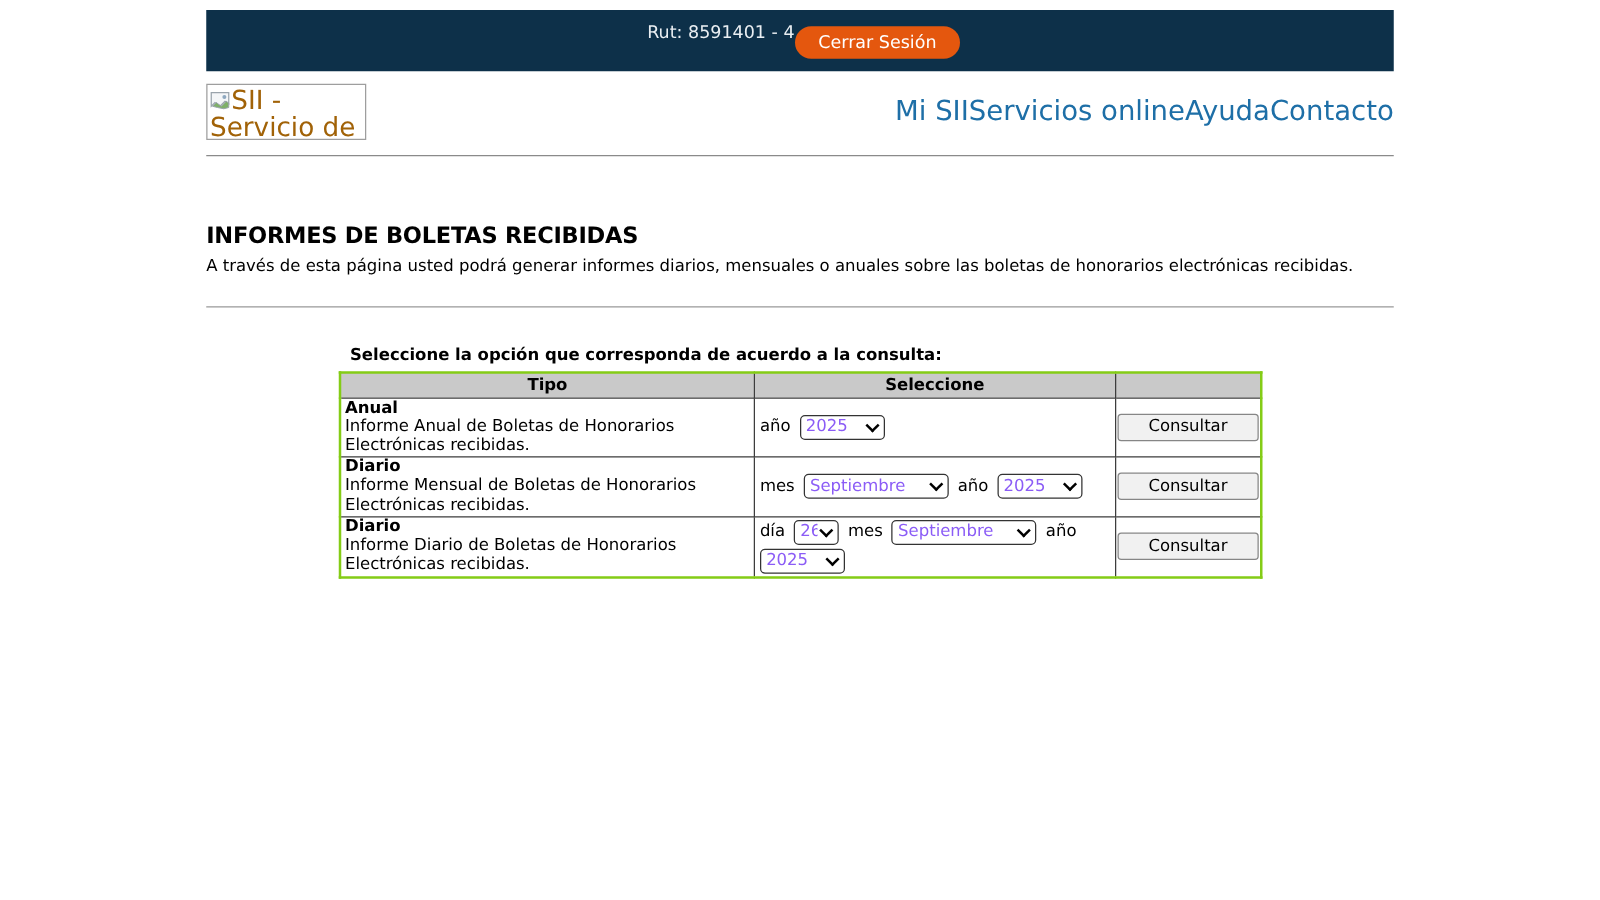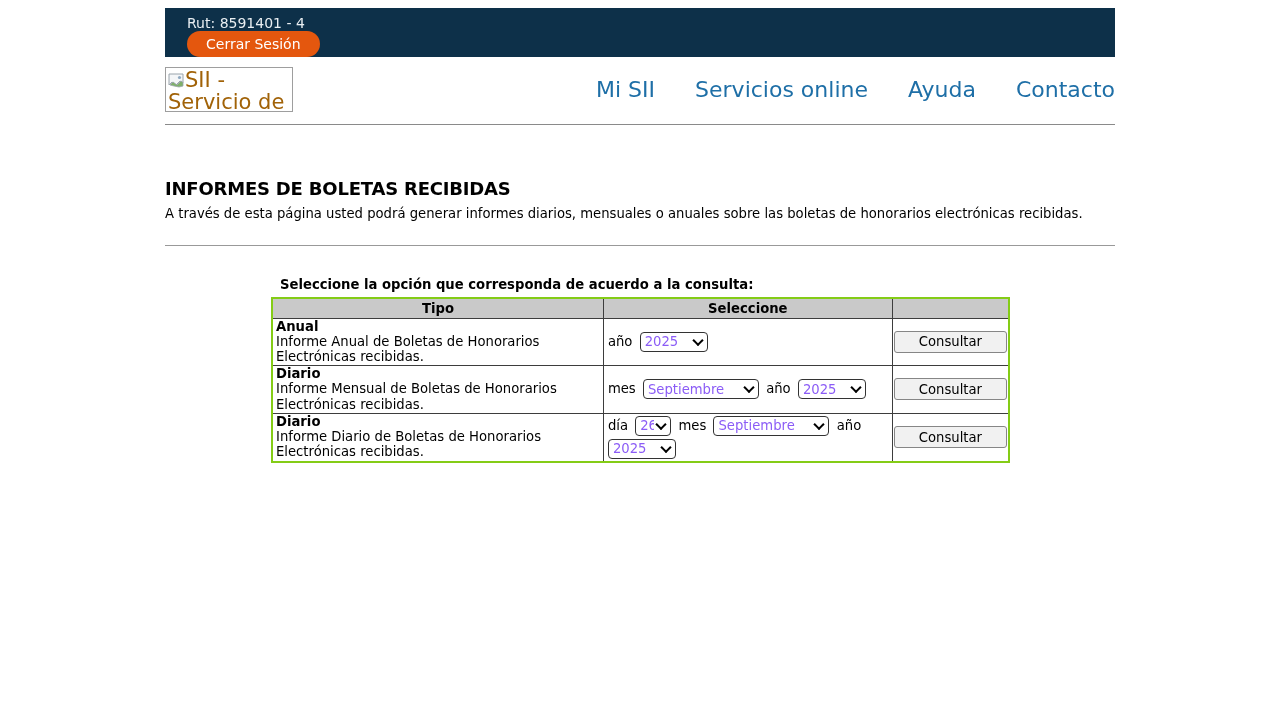--- a/index.html
+++ b/index.html
@@ -11,31 +11,31 @@
   }
   .viewport { width: 1280px; height: 720px; overflow: hidden; }
   .container { width: 950px; margin: 0 auto; }
 
   
   .topbar {
     margin-top: 8px;
     height: 49px;
     background: #0d3049;
     display: flex;
-    justify-content: flex-end;
+    justify-content: center;
     align-items: flex-start;
     padding: 0 16px 0 22px;
-    flex-direction: column;
   }
   .rut-text {
     color: #e9eef2;
     font-size: 14px;
     margin-top: 10px;
   }
   .logout-btn {
+    margin-top: 13px;
     background: #e4570e;
     color: #ffffff;
     border: none;
     border-radius: 14px;
     font-size: 14px;
     font-family: inherit;
     padding: 4px 19px;
     height: 26px;
     line-height: 18px;
     cursor: pointer;
@@ -58,21 +58,20 @@
     padding: 1px 2px;
     font-size: 21px;
     line-height: 22px;
     color: #a16207;
     flex: 0 0 auto;
     text-decoration: none;
   }
   .broken-img-icon { vertical-align: -2px; margin-right: 1px; }
   .nav {
     display: flex;
-    gap: 40px;
     font-size: 22px;
   }
   .nav a {
     color: #1e6fa7;
     text-decoration: none;
     white-space: nowrap;
   }
 
   
   .page-title {

